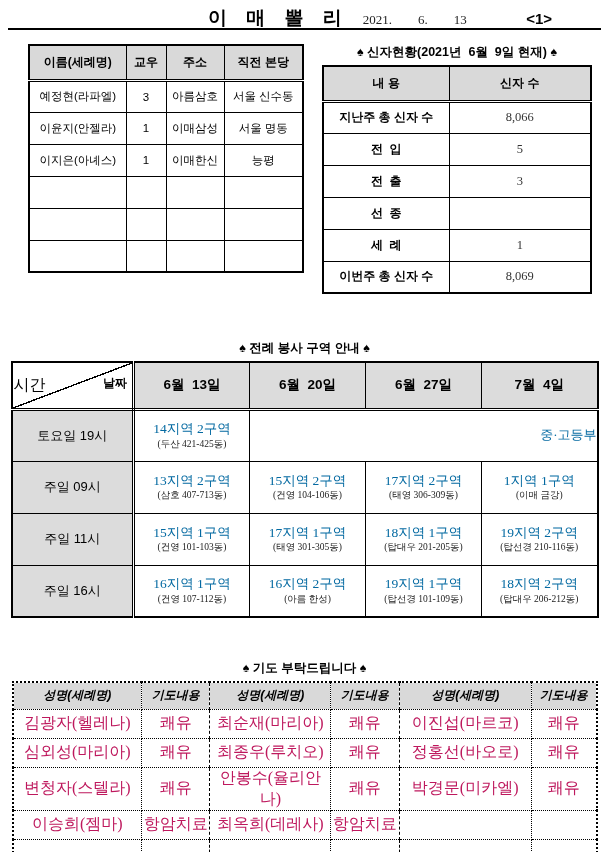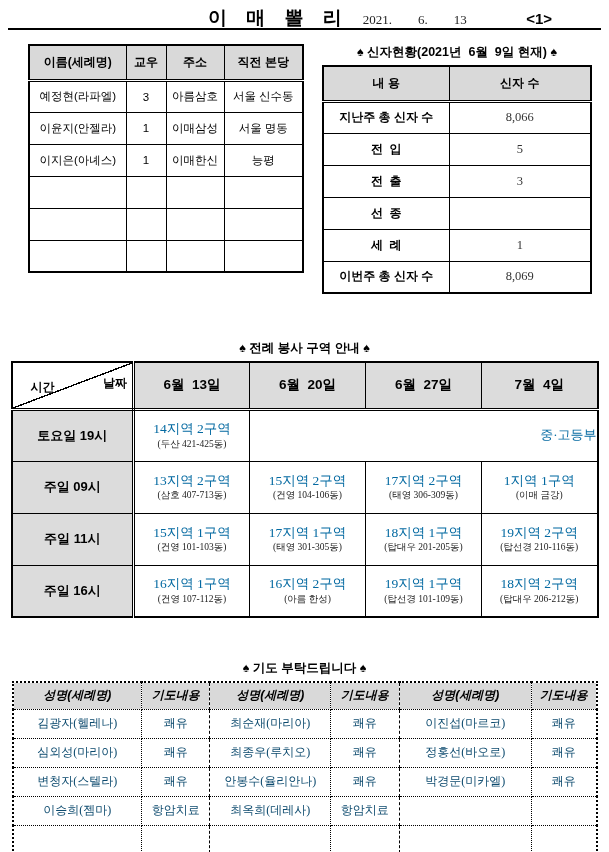--- a/index.html
+++ b/index.html
@@ -39,39 +39,39 @@
   .welcome { width: 274px; }
   .status { width: 268px; }
 
   
   .liturgy-title { margin-top: 46px; }
   .liturgy { width: 586px; margin: 4px auto 0 auto; border: 2px solid #000; }
   .liturgy th, .liturgy td { border: 1px solid #000; text-align: center; vertical-align: middle; }
   .liturgy tr.hd { height: 47px; }
   .liturgy tr.body { height: 52px; }
   .liturgy th.date { background: #dcdcdc; font-size: 13.5px; font-weight: bold; white-space: pre; border-bottom: 3px double #000; }
-  .liturgy td.time { background: #dcdcdc; font-weight: bold; font-size: 13px; border-right: 3px double #000; }
+  .liturgy td.time { background: #dcdcdc; font-weight: normal; font-size: 13px; border-right: 3px double #000; }
   .liturgy th.corner {
     background:
       linear-gradient(to bottom right, transparent calc(50% - 0.7px), #000 calc(50% - 0.7px), #000 calc(50% + 0.7px), transparent calc(50% + 0.7px));
     position: relative; border-right: 3px double #000; border-bottom: 3px double #000;
     font-weight: normal;
   }
-  .corner-time { position: absolute; left: 18px; bottom: 12px; font-size: 12px; font-weight: bold; }
+  .corner-time { position: absolute; left: 1px; bottom: 12px; font-size: 16px; font-weight: normal; }
   .corner-date { position: absolute; right: 5px; top: 12px; font-size: 12px; font-weight: bold; }
   .zone .main { display: block; font-family: "Liberation Serif", serif; font-size: 13.5px; color: #0369a1; line-height: 1.3; }
   .zone .sub  { display: block; font-family: "Liberation Serif", serif; font-size: 9.5px; color: #222; line-height: 1.4; }
   .zone.merged .main { font-size: 13px; text-align: right; }
 
   
   .prayer-title { margin-top: 42px; }
   .prayer { width: 586px; margin: 4px auto 0 auto; border: 2px dotted #000; }
   .prayer th, .prayer td { border: 1px dotted #000; text-align: center; vertical-align: middle; }
   .prayer th { background: #d9d9d9; font-size: 12px; font-weight: bold; }
-  .prayer td { font-family: "Liberation Serif", serif; font-size: 12px; color: #0c4a6e; }
+  .prayer td { font-family: "Liberation Serif", serif; font-size: 16px; color: #be185d; }
   .prayer tr { height: 29px; }
   .prayer tr.hd { height: 27px; font-style: italic; }
   .prayer .gsl { border-left: 1px dashed #000; }
 </style>
 </head>
 <body>
 
 <div class="page">
 
   <div class="topbar">

